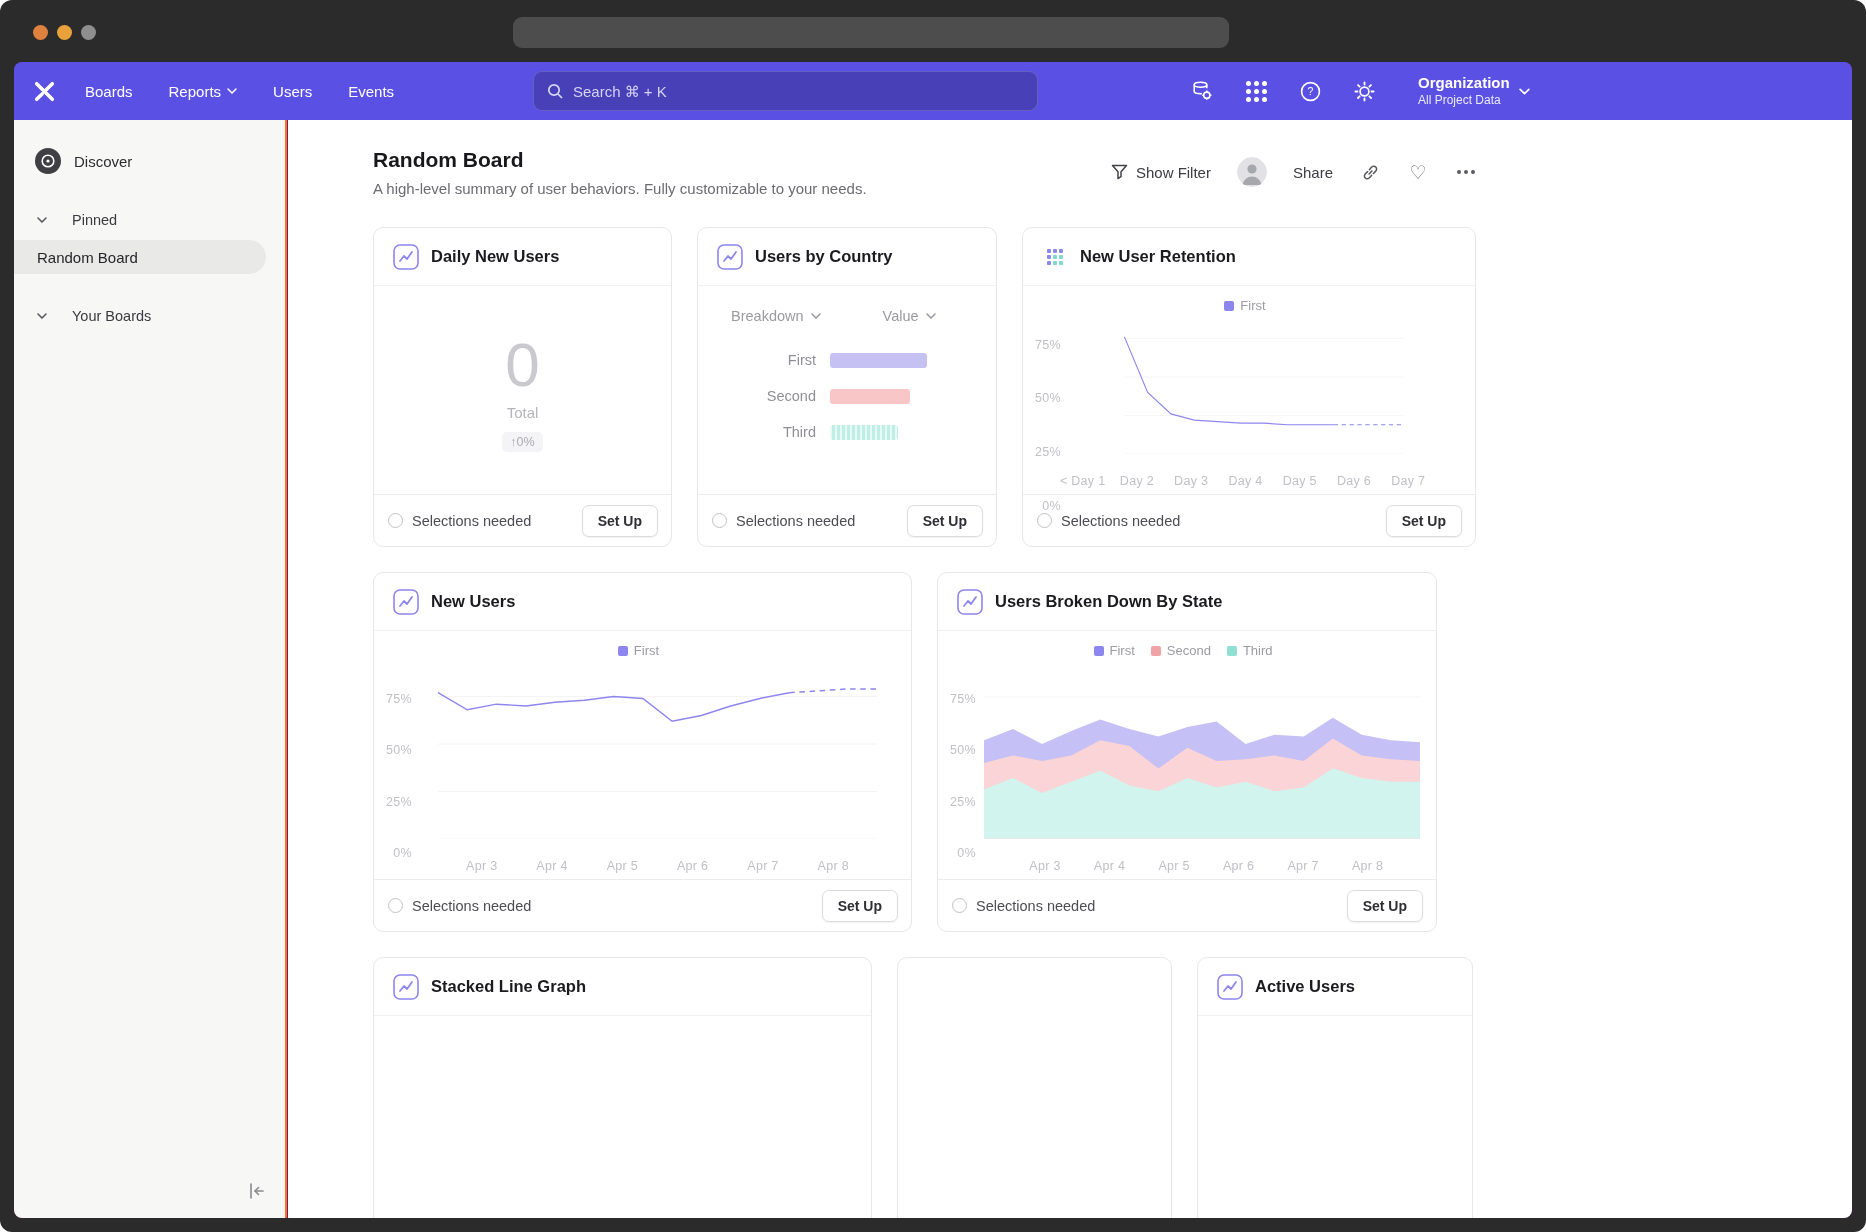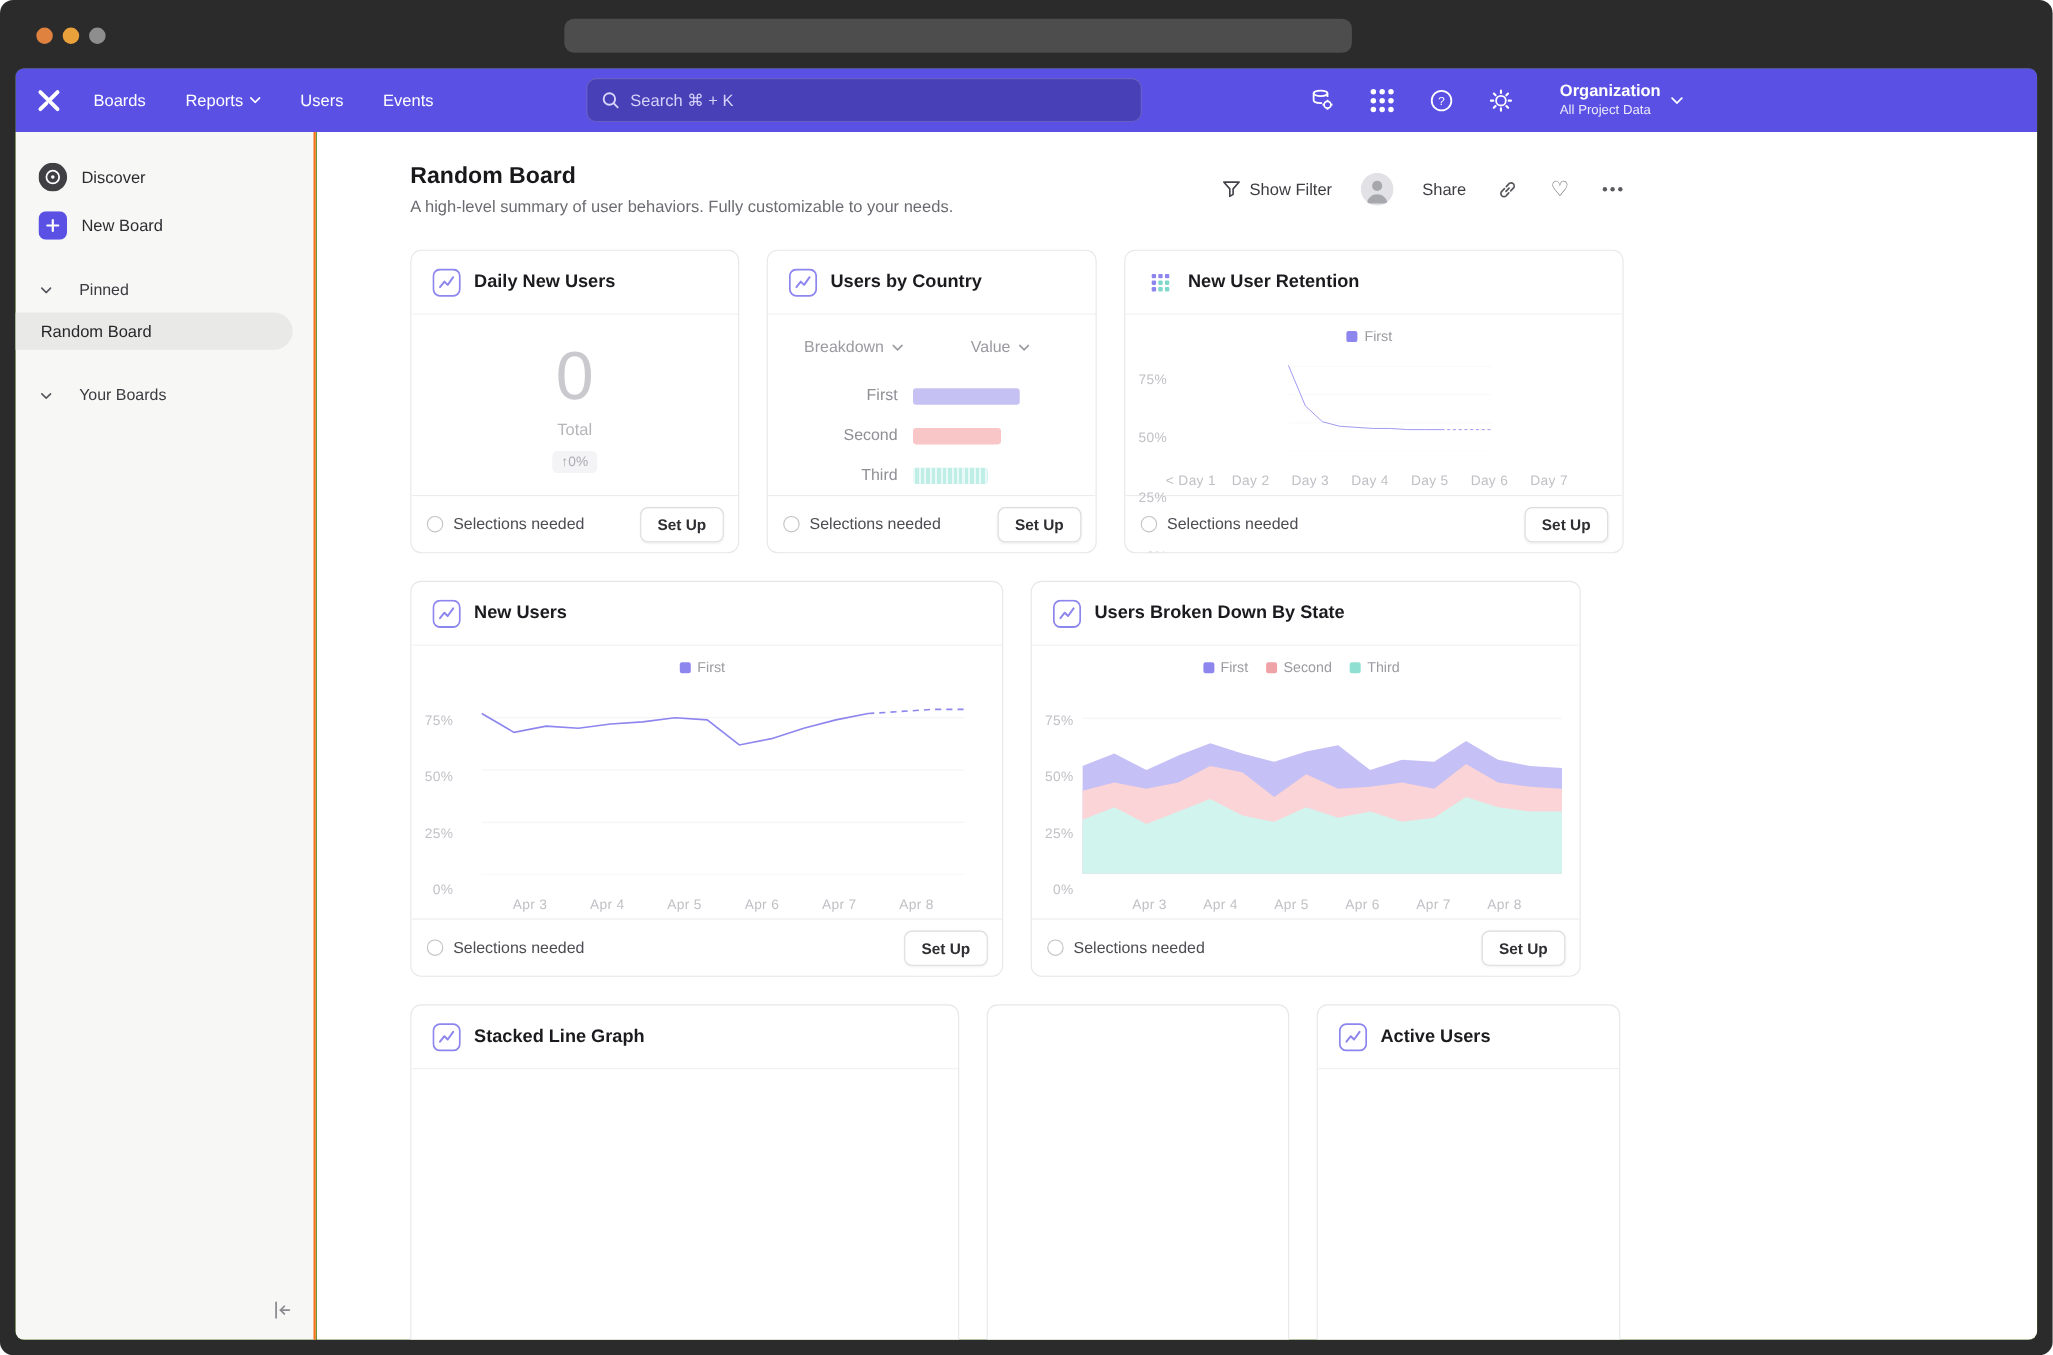--- a/index.html
+++ b/index.html
@@ -6,21 +6,21 @@
   html,body { width:1866px; height:1232px; background:#ffffff; }
   .window { position:absolute; inset:0; background:#2b2b2b; border-radius:12px; overflow:hidden; }
 
   
   .titlebar { position:relative; height:62px; }
   .traffic { position:absolute; top:25px; left:33px; display:flex; gap:9px; }
   .light { width:15px; height:15px; border-radius:50%; }
   .urlbar { position:absolute; left:513px; top:17px; width:716px; height:31px; background:#4d4d4d; border-radius:9px; }
 
   
-  .app { position:absolute; top:62px; left:14px; right:14px; bottom:14px; background:#4d7c0f; border-radius:8px; overflow:hidden; }
+  .app { position:absolute; top:62px; left:14px; right:14px; bottom:14px; background:#701a75; border-radius:8px; overflow:hidden; }
 
   
   .nav { position:absolute; top:0; left:0; right:0; height:58px; background:#5a50e4; display:flex; align-items:center; padding-left:18px; }
   .logo { width:25px; height:25px; margin-right:28px; display:flex; align-items:center; justify-content:center; cursor:pointer; }
   .nav-items { display:flex; align-items:center; gap:36px; }
   .nav-item { color:#ffffff; font-size:15px; font-weight:500; display:flex; align-items:center; gap:6px; cursor:pointer; }
   .nav-search { position:absolute; left:519px; top:9px; width:505px; height:40px; background:rgba(0,0,0,0.20); border:1px solid rgba(255,255,255,0.16); border-radius:9px; display:flex; align-items:center; padding:0 13px; gap:9px; }
   .nav-search input { flex:1; background:transparent; border:none; outline:none; color:#fff; font-size:15px; }
   .nav-search input::placeholder { color:#d6d2fa; }
   .nav-right { position:absolute; left:1176px; top:0; height:58px; display:flex; align-items:center; gap:30px; }
@@ -50,21 +50,21 @@
   .avatar { width:30px; height:30px; border-radius:50%; overflow:hidden; cursor:pointer; }
   .icon-btn { display:flex; align-items:center; justify-content:center; width:22px; height:22px; cursor:pointer; color:#6f6f74; }
   .heart { font-size:19px; line-height:1; }
   .dots { display:flex; gap:3px; }
   .dots span { width:4px; height:4px; border-radius:50%; background:#5a5a60; }
 
   
   .cards { width:1104px; margin-top:30px; display:flex; flex-direction:column; gap:25px; }
   .card-row { display:flex; gap:25px; }
   .card { background:#fff; border:1px solid #e7e7ea; border-radius:10px; display:flex; flex-direction:column; overflow:hidden; }
-  .row1 .card { height:276px; }
+  .row1 .card { height:320px; }
   .row2 .card { height:360px; }
   .row3 .card { height:360px; }
   .w-daily { width:299px; } .w-country { width:300px; } .w-retention { width:454px; }
   .w-newusers { width:539px;justify-content:flex-end; } .w-state { width:500px; }
   .w-r3a { width:499px; } .w-r3b { width:275px; } .w-r3c { width:276px; }
   .card-header { height:58px; flex:none; display:flex; align-items:center; gap:12px; padding:0 19px; border-bottom:1px solid #f1f1f3; }
   .card-title { font-size:16.5px; font-weight:700; color:#1b1b1f; }
   .card-icon { width:26px; height:26px; flex:none; display:flex; }
   .card-body { flex:1; min-height:0; position:relative; }
   .card-footer { flex:none; height:52px; border-top:1px solid #ececee; display:flex; align-items:center; padding:0 13px 0 14px; }
@@ -198,29 +198,20 @@
     <aside class="sidebar">
       <div class="side-item">
         <span style="display:flex;">
           <svg width="26" height="26" viewBox="0 0 26 26">
               <circle cx="13" cy="13" r="13" fill="#3f3f44"></circle>
               <circle cx="13" cy="13" r="5.8" fill="none" stroke="#fff" stroke-width="1.6"></circle>
               <circle cx="13" cy="13" r="1.6" fill="#fff"></circle>
             </svg>
         </span>
         <span>Discover</span>
-      </div>
-      <div class="side-item">
-        <span style="display:flex;">
-          <svg width="26" height="26" viewBox="0 0 26 26">
-              <rect width="26" height="26" rx="7" fill="#5a50e4"></rect>
-              <path d="M13 8v10M8 13h10" stroke="#fff" stroke-width="2" stroke-linecap="round"></path>
-            </svg>
-        </span>
-        <span>New Board</span>
       </div>
       <div class="side-section">
         <svg width="10" height="6" viewBox="0 0 10 6">
             <path d="M1 1l4 4 4-4" fill="none" stroke="#56565c" stroke-width="1.5" stroke-linecap="round"></path>
           </svg>
         <span>Pinned</span>
       </div>
       <div class="side-link selected">
         <span>Random Board</span>
       </div>

